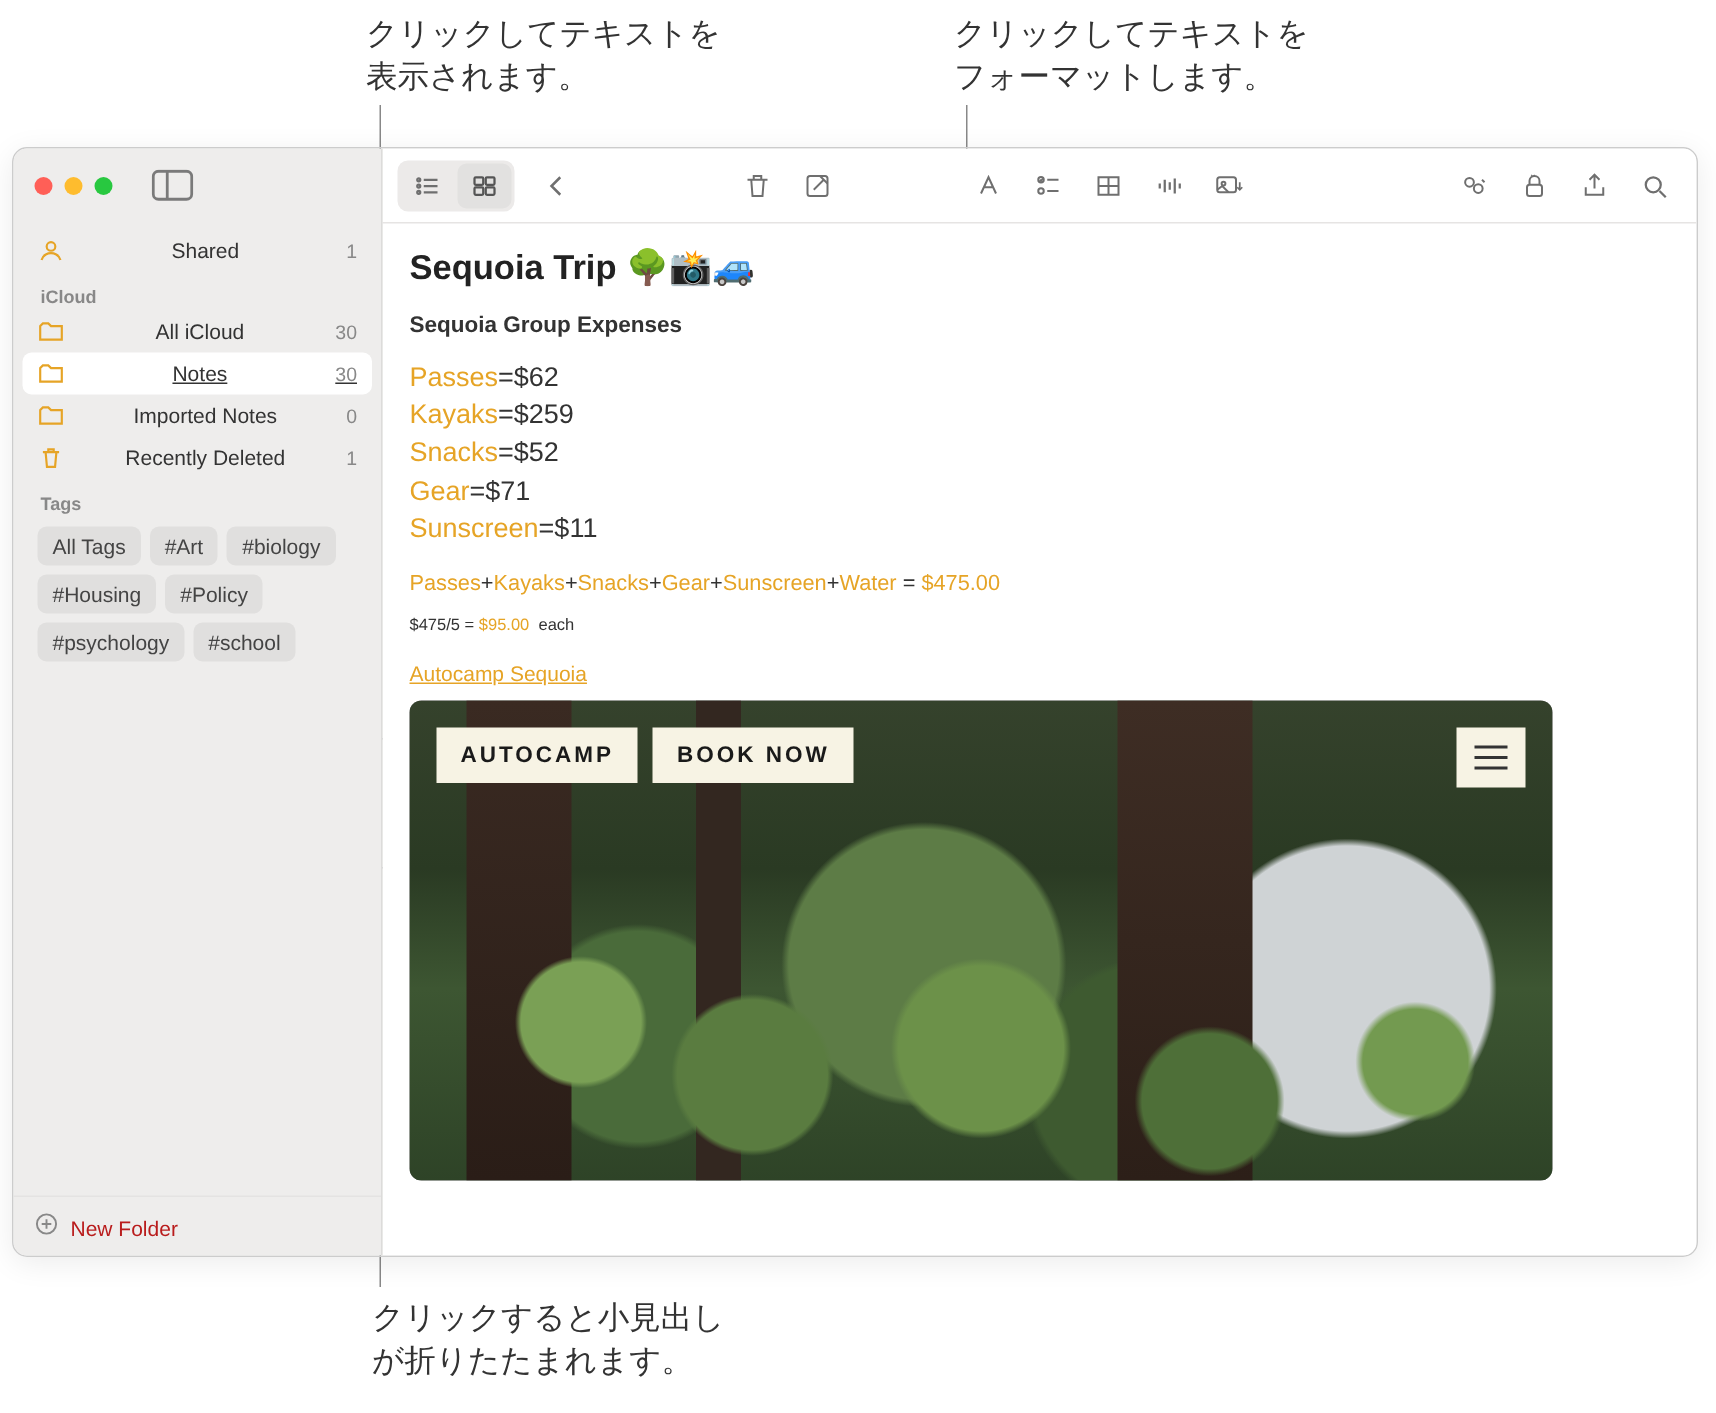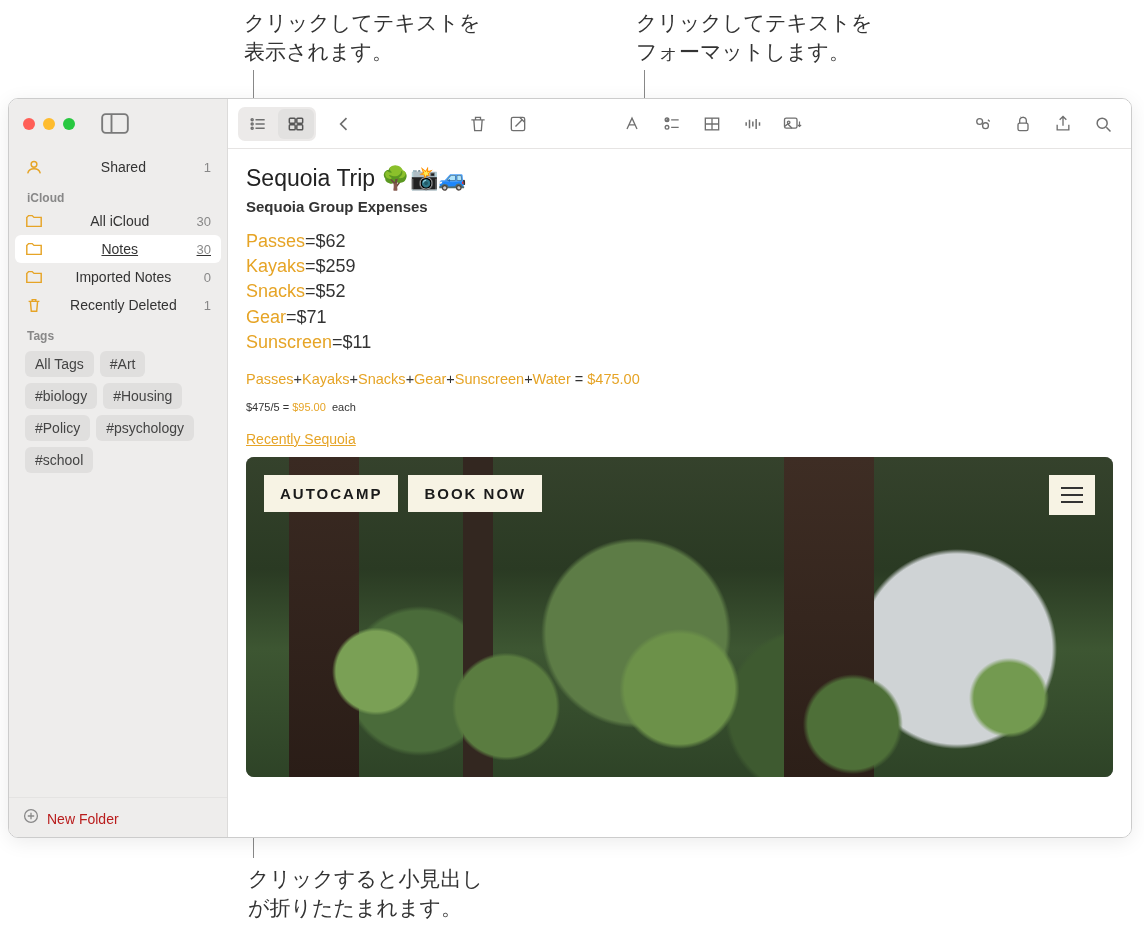--- a/index.html
+++ b/index.html
@@ -132,23 +132,23 @@
   .tb-btn svg { width:20px; height:20px; }
   .tb-spacer { flex:1; }
   .content {
     flex:1;
     padding: 16px 18px 0 18px;
     overflow: hidden;
     position: relative;
   }
   .note-title {
     font-size: 23px;
-    font-weight: 400;
+    font-weight: 700;
     color: #222;
-    margin-bottom: 6px;
+    margin-bottom: 16px;
   }
   .note-sub {
     font-size: 15px;
     font-weight: 700;
     color: #333;
     margin-bottom: 14px;
   }
   .expense-lines { font-size:18px; line-height:1.4; margin-bottom:16px;}
   .orange { color:#e6a426; }
   .link { color:#e6a426; text-decoration: underline; }
@@ -163,21 +163,21 @@
     gap:4px;
     margin-left:-18px;
     margin-bottom:4px;
   }
   .chevron { width:16px; height:16px; color:#8a8a8a;}
   .cursor-bar {
     display:inline-block; width:2px; height:16px; background:#f0b33a; margin-left:2px; vertical-align:middle;
   }
   .embed {
     margin-top:10px;
-    width: 867px;
+    width: 762px;
     height: 320px;
     border-radius: 8px;
     overflow:hidden;
     position:relative;
     background:#737373;
   }
   .embed-bg {
     position:absolute; inset:0;
     background:
       radial-gradient(circle at 82% 60%, #cfd3d5 0 95px, transparent 100px),
@@ -442,21 +442,21 @@
       <div class="sum-line">
         <span id="sum-expr"><span class="orange">Passes</span>+<span class="orange">Kayaks</span>+<span class="orange">Snacks</span>+<span class="orange">Gear</span>+<span class="orange">Sunscreen</span>+<span class="orange">Water</span></span><span> = </span><span class="orange">$475.00</span>
       </div>
 
       <div class="div-line">
         <span>$475/5 =</span>
         <span class="orange">$95.00</span>
         &nbsp;<span>each</span>
       </div>
 
-      <div><a class="link" href="#">Recently Sequoia</a></div>
+      <div><a class="link" href="#">Autocamp Sequoia</a></div>
 
       <div class="embed">
         <div class="embed-bg"></div>
         <div class="embed-tree1"></div>
         <div class="embed-tree2"></div>
         <div class="embed-tree3"></div>
         <div class="foliage"></div>
         <div class="embed-topbar">
           <div class="embed-chip">AUTOCAMP</div>
           <div class="embed-chip">BOOK NOW</div>

